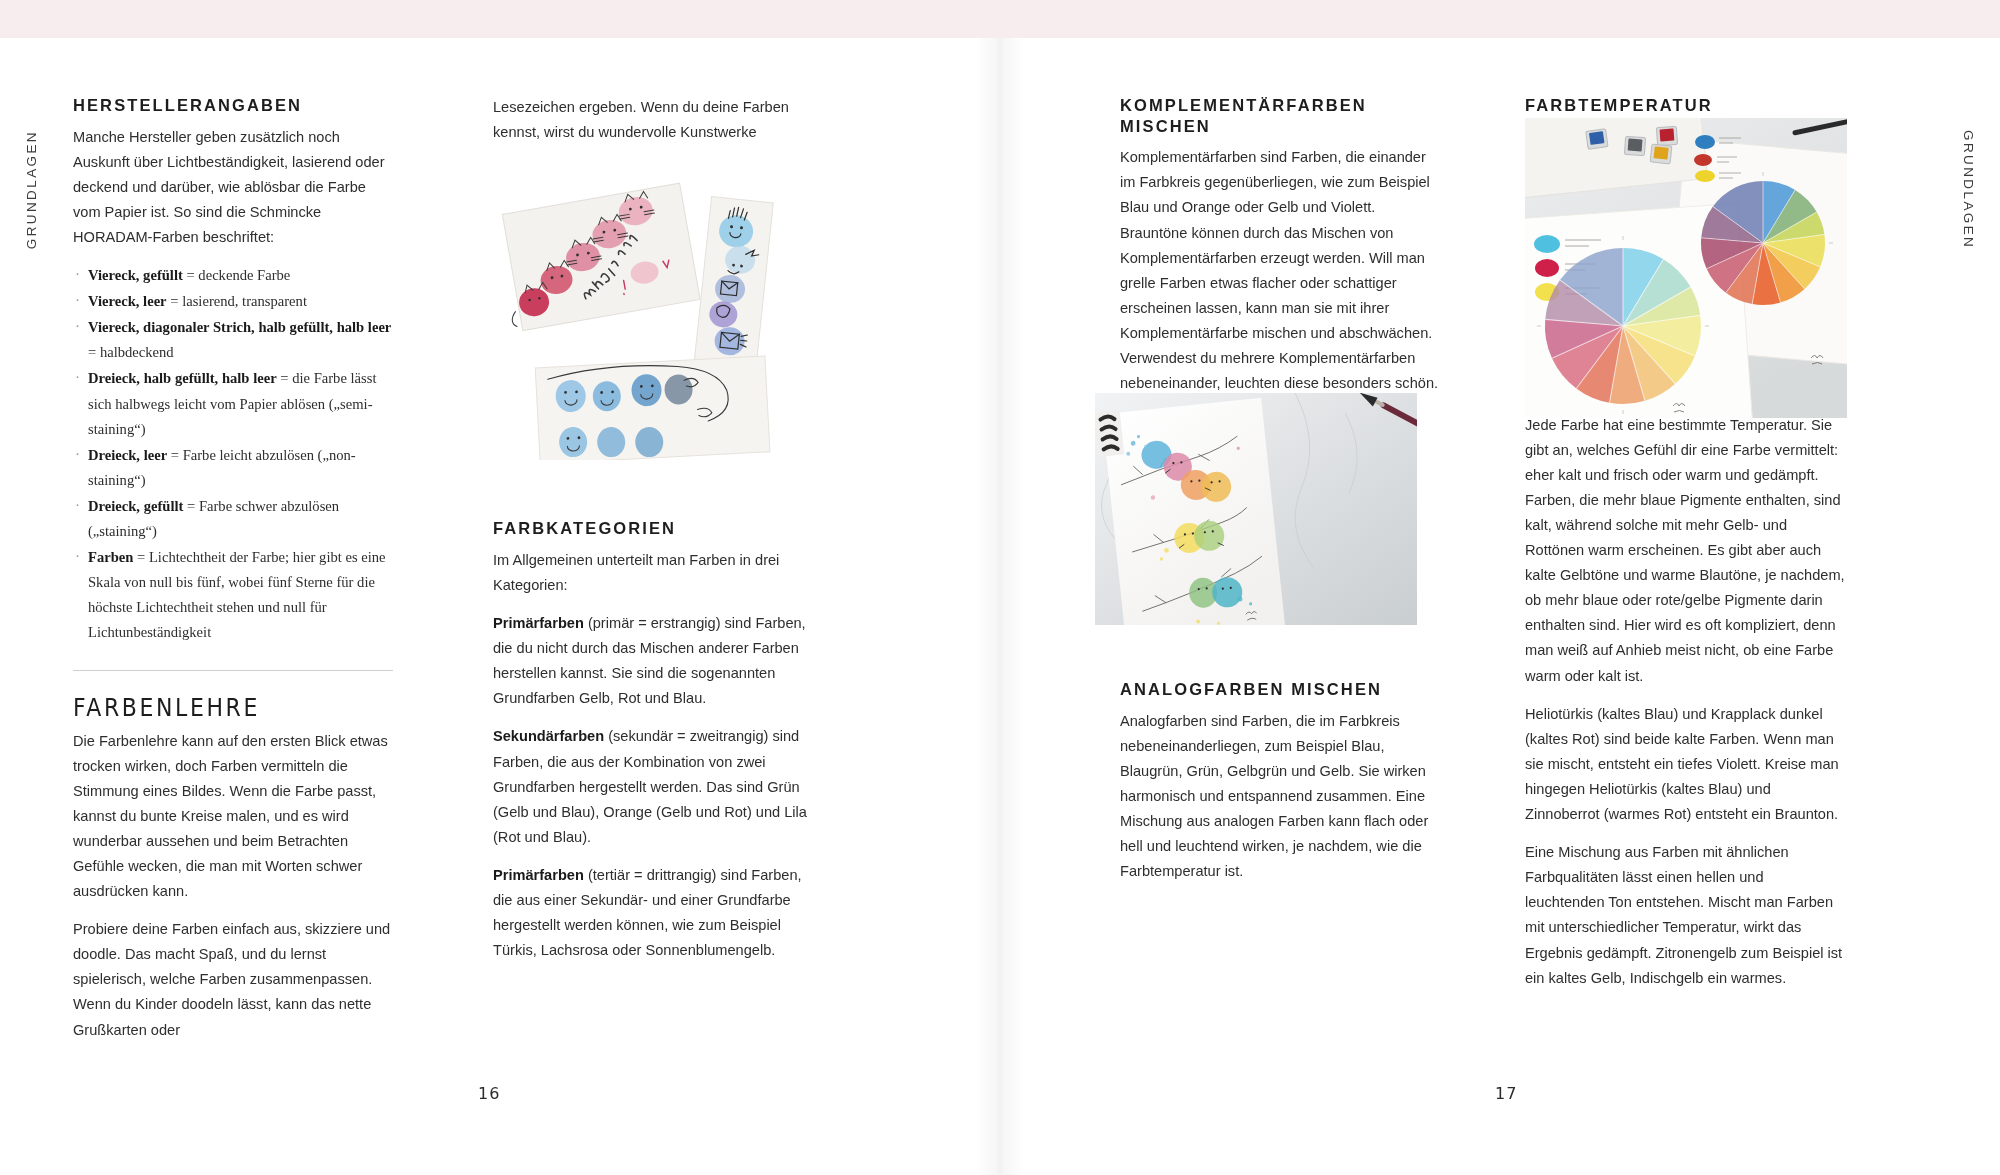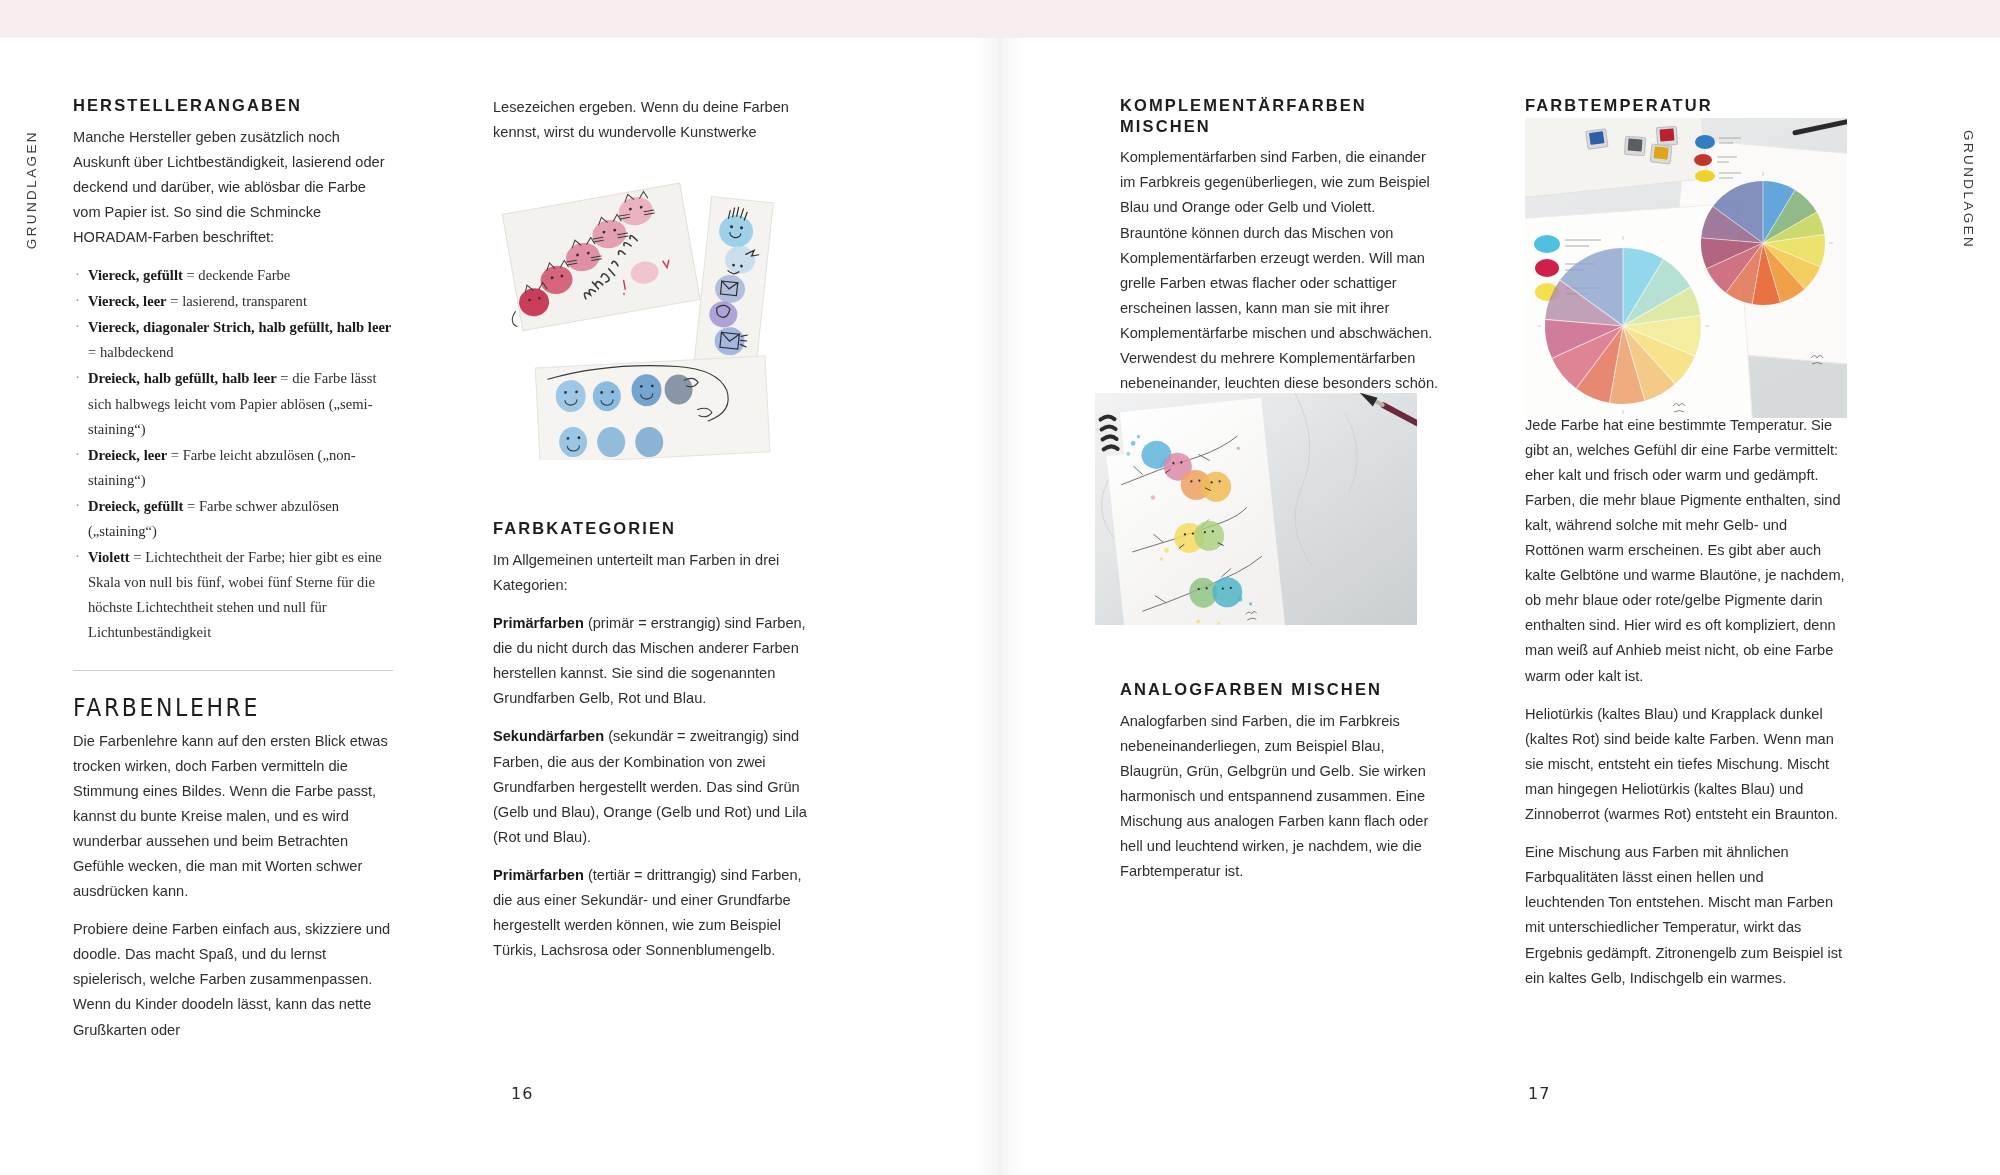--- a/index.html
+++ b/index.html
@@ -141,21 +141,20 @@
   }
 
   
   .pagenum {
     position: absolute;
     bottom: 72px;
     font-family: "DejaVu Sans", sans-serif;
     font-size: 16px;
     color: #2b2b2b;
     letter-spacing: 1px;
-    margin-left: 33px;
   }
   .pagenum.left  { left: 478px; }
   .pagenum.right { left: 1495px; }
 
   
   .photo {
     position: absolute;
     overflow: hidden;
   }
 
@@ -204,21 +203,21 @@
     <h2 class="heading">HERSTELLERANGABEN</h2>
     <p class="body">Manche Hersteller geben zusätzlich noch Auskunft über Lichtbeständigkeit, lasierend oder deckend und darüber, wie ablösbar die Farbe vom Papier ist. So sind die Schmincke HORADAM-Farben beschriftet:</p>
 
     <ul class="speclist">
       <li><b>Viereck, gefüllt</b><span> = deckende Farbe</span></li>
       <li><b>Viereck, leer</b><span> = lasierend, transparent</span></li>
       <li><b>Viereck, diagonaler Strich, halb gefüllt, halb leer</b><span> = halbdeckend</span></li>
       <li><b>Dreieck, halb gefüllt, halb leer</b><span> = die Farbe lässt sich halbwegs leicht vom Papier ablösen („semi-staining“)</span></li>
       <li><b>Dreieck, leer</b><span> = Farbe leicht abzulösen („non-staining“)</span></li>
       <li><b>Dreieck, gefüllt</b><span> = Farbe schwer abzulösen („staining“)</span></li>
-      <li><b>Violett</b><span> = Lichtechtheit der Farbe; hier gibt es eine Skala von null bis fünf, wobei fünf Sterne für die höchste Lichtechtheit stehen und null für Lichtunbeständigkeit</span></li>
+      <li><b>Farben</b><span> = Lichtechtheit der Farbe; hier gibt es eine Skala von null bis fünf, wobei fünf Sterne für die höchste Lichtechtheit stehen und null für Lichtunbeständigkeit</span></li>
     </ul>
 
     <hr class="rule">
 
     <h2 class="hand">FARBENLEHRE</h2>
     <p class="body">Die Farbenlehre kann auf den ersten Blick etwas trocken wirken, doch Farben vermitteln die Stimmung eines Bildes. Wenn die Farbe passt, kannst du bunte Kreise malen, und es wird wunderbar aussehen und beim Betrachten Gefühle wecken, die man mit Worten schwer ausdrücken kann.</p>
     <p class="body">Probiere deine Farben einfach aus, skizziere und doodle. Das macht Spaß, und du lernst spielerisch, welche Farben zusammenpassen. Wenn du Kinder doodeln lässt, kann das nette Grußkarten oder</p>
   </div>
 
   <div class="col c2">
@@ -243,21 +242,21 @@
     <h2 class="heading">ANALOGFARBEN MISCHEN</h2>
     <p class="body">Analogfarben sind Farben, die im Farbkreis nebeneinanderliegen, zum Beispiel Blau, Blaugrün, Grün, Gelbgrün und Gelb. Sie wirken harmonisch und entspannend zusammen. Eine Mischung aus analogen Farben kann flach oder hell und leuchtend wirken, je nachdem, wie die Farbtemperatur ist.</p>
   </div>
 
   <div class="col c4">
     <h2 class="heading">FARBTEMPERATUR</h2>
 
     <div style="height:288px"></div>
 
     <p class="body">Jede Farbe hat eine bestimmte Temperatur. Sie gibt an, welches Gefühl dir eine Farbe vermittelt: eher kalt und frisch oder warm und gedämpft. Farben, die mehr blaue Pigmente enthalten, sind kalt, während solche mit mehr Gelb- und Rottönen warm erscheinen. Es gibt aber auch kalte Gelbtöne und warme Blautöne, je nachdem, ob mehr blaue oder rote/gelbe Pigmente darin enthalten sind. Hier wird es oft kompliziert, denn man weiß auf Anhieb meist nicht, ob eine Farbe warm oder kalt ist.</p>
-    <p class="body">Heliotürkis (kaltes Blau) und Krapplack dunkel (kaltes Rot) sind beide kalte Farben. Wenn man sie mischt, entsteht ein tiefes Mischung. Mischt man hingegen Heliotürkis (kaltes Blau) und Zinnoberrot (warmes Rot) entsteht ein Braunton.</p>
+    <p class="body">Heliotürkis (kaltes Blau) und Krapplack dunkel (kaltes Rot) sind beide kalte Farben. Wenn man sie mischt, entsteht ein tiefes Violett. Kreise man hingegen Heliotürkis (kaltes Blau) und Zinnoberrot (warmes Rot) entsteht ein Braunton.</p>
     <p class="body">Eine Mischung aus Farben mit ähnlichen Farbqualitäten lässt einen hellen und leuchtenden Ton entstehen. Mischt man Farben mit unterschiedlicher Temperatur, wirkt das Ergebnis gedämpft. Zitronengelb zum Beispiel ist ein kaltes Gelb, Indischgelb ein warmes.</p>
   </div>
 
   <div class="photo" id="photo-cards">
     <svg viewBox="0 0 330 310" xmlns="http://www.w3.org/2000/svg">
       <rect width="330" height="310" fill="#ffffff"></rect>
 
       <g transform="rotate(-10 110 100)">
         <rect x="20" y="48" width="180" height="118" fill="#f4f2ee" stroke="#e2ded8" stroke-width="1"></rect>
 

